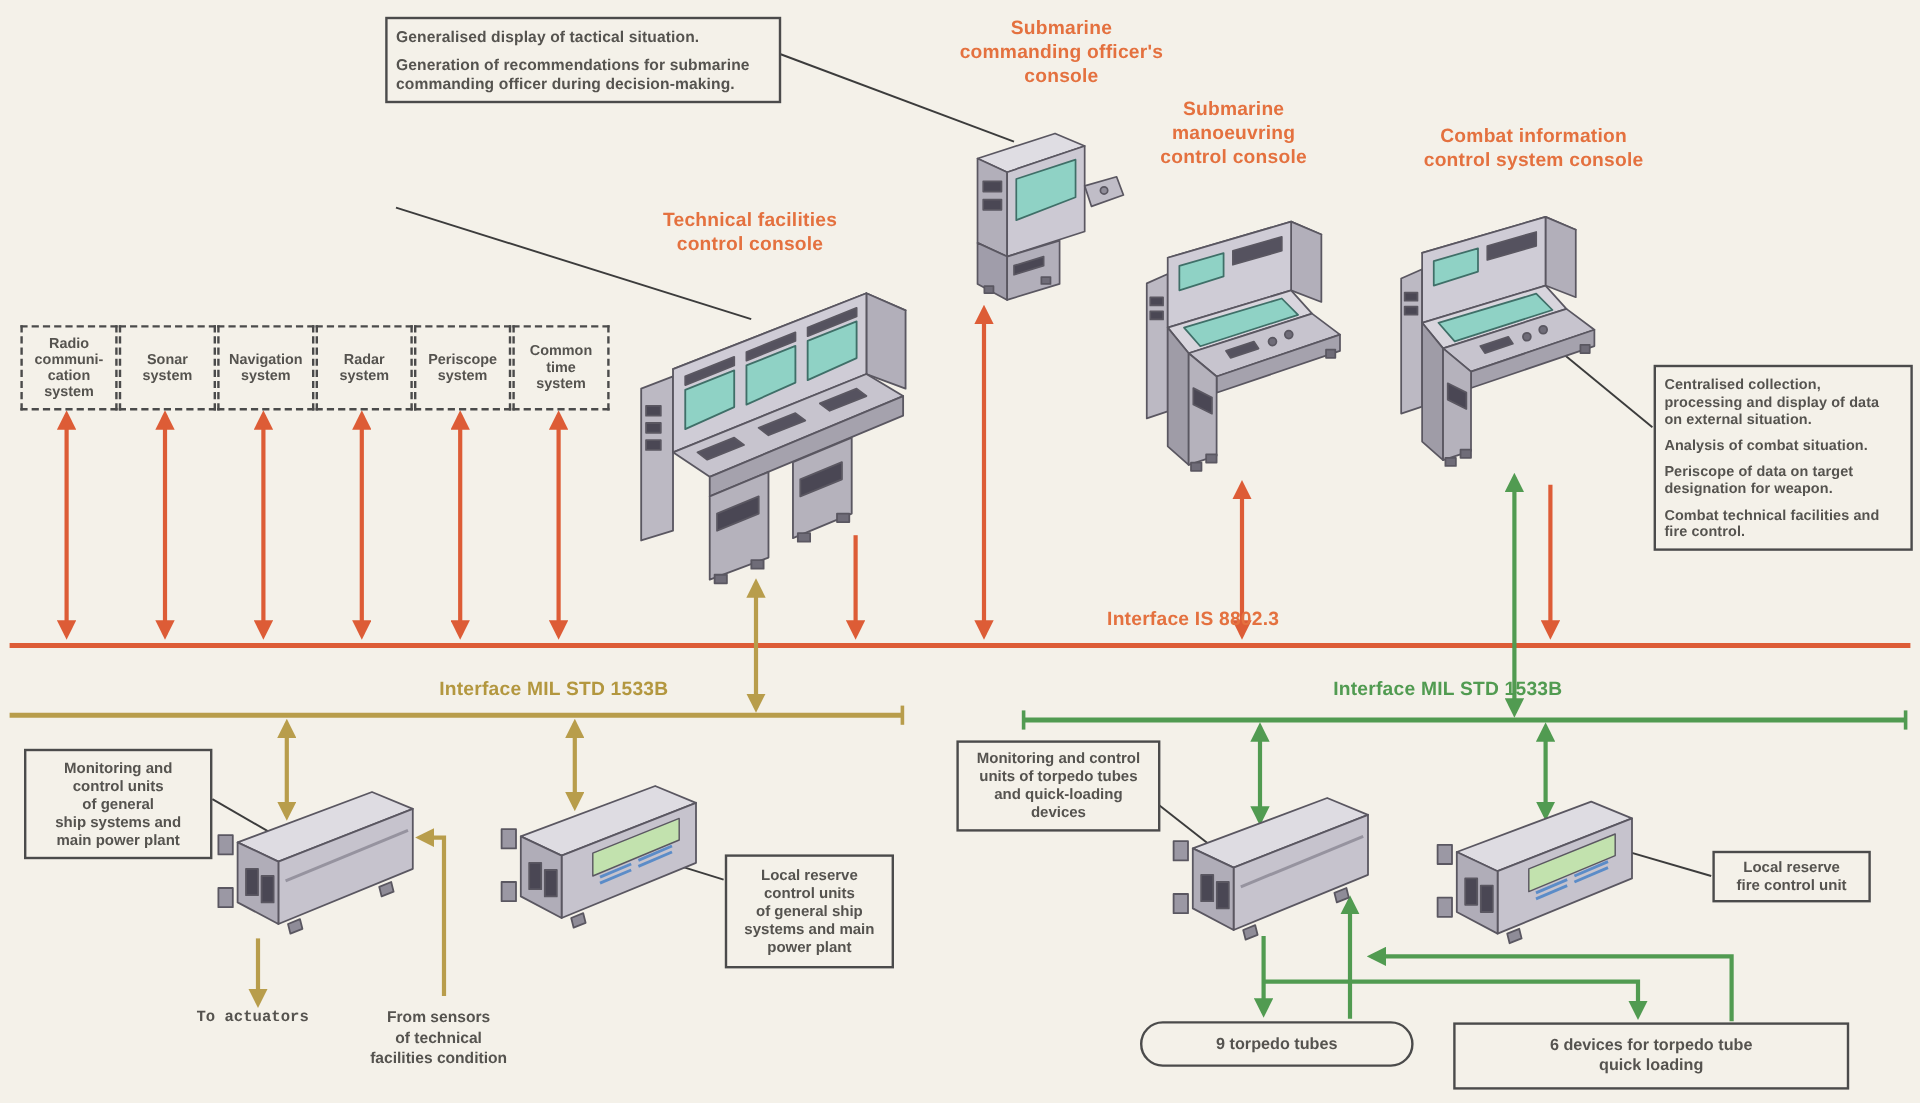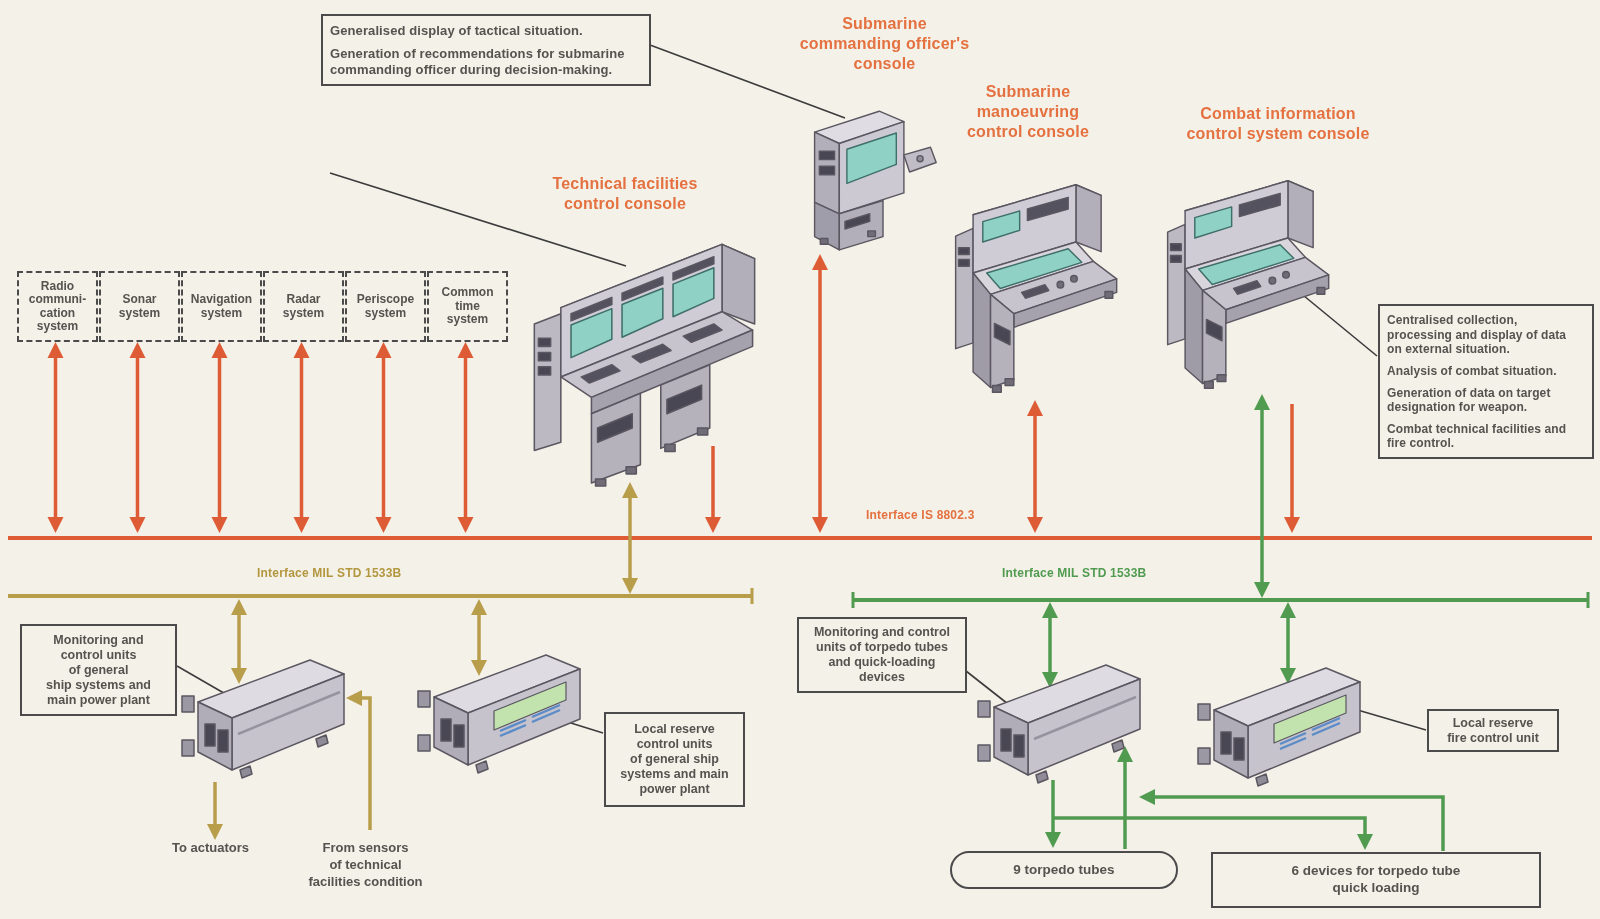--- a/index.html
+++ b/index.html
@@ -10,21 +10,21 @@
   .box{position:absolute;border:2px solid #4b4b4b;color:#55534f;font-weight:700;box-sizing:border-box;}
   .callout{padding:7px 10px 6px 7px;font-size:13px;line-height:1.22;letter-spacing:.1px;}
   .callout p{margin:0 0 7px 0;}
   .callout p:last-child{margin-bottom:0;}
   .sysbox{border:2px dashed #4b4b4b;display:flex;align-items:center;justify-content:center;
           text-align:center;font-size:12px;line-height:1.12;white-space:pre-line;font-weight:700;}
   .unitlabel{display:flex;align-items:center;justify-content:center;text-align:center;
              font-size:12.5px;line-height:1.2;white-space:pre-line;}
   .consolelabel{position:absolute;color:#e4713f;font-weight:700;text-align:center;
                 font-size:16px;line-height:1.25;white-space:pre-line;letter-spacing:.2px;}
-  .buslabel{position:absolute;font-weight:700;font-size:12px;text-align:left;letter-spacing:.2px;}
+  .buslabel{position:absolute;font-weight:700;font-size:16px;text-align:right;letter-spacing:.2px;}
   .flowlabel{position:absolute;color:#55534f;font-weight:700;font-size:13px;text-align:center;
              white-space:pre-line;line-height:1.3;}
   .enditem{position:absolute;border:2.5px solid #4b4b4b;color:#55534f;font-weight:700;
            display:flex;align-items:center;justify-content:center;text-align:center;
            font-size:13.5px;line-height:1.25;white-space:pre-line;box-sizing:border-box;}
 </style>
 </head>
 <body>
 
 <div id="canvas">
@@ -197,21 +197,21 @@
     <use href="#unit-display" transform="translate(1192,648)"></use>
   </svg>
 
   <div class="box callout abs" style="left:321px;top:14px;width:330px;">
     <p>Generalised display of tactical situation.</p>
     <p>Generation of recommendations for submarine commanding officer during decision-making.</p>
   </div>
   <div class="box callout abs" style="left:1378px;top:304px;width:216px;font-size:12px;">
     <p>Centralised collection, processing and display of data on external situation.</p>
     <p>Analysis of combat situation.</p>
-    <p>Generation of data on target designation for weapon.</p>
+    <p>Periscope of data on target designation for weapon.</p>
     <p>Combat technical facilities and fire control.</p>
   </div>
 
   <div class="consolelabel" style="left:515px;top:174px;width:220px;">Technical facilities
 control console</div>
   <div class="consolelabel" style="left:772px;top:14px;width:225px;">Submarine
 commanding officer's
 console</div>
   <div class="consolelabel" style="left:928px;top:82px;width:200px;">Submarine
 manoeuvring
@@ -249,21 +249,21 @@
 of general ship
 systems and main
 power plant</div>
   <div class="box unitlabel abs" style="left:797px;top:617px;width:170px;height:76px;">Monitoring and control
 units of torpedo tubes
 and quick-loading
 devices</div>
   <div class="box unitlabel abs" style="left:1427px;top:709px;width:132px;height:43px;">Local reserve
 fire control unit</div>
 
-  <div class="flowlabel" style="left:138px;top:840px;width:145px;">To actuators</div>
+  <div class="flowlabel" style="left:138px;top:840px;width:145px;font-family:Liberation Mono, monospace;">To actuators</div>
   <div class="flowlabel" style="left:288px;top:840px;width:155px;">From sensors
 of technical
 facilities condition</div>
 
   <div class="enditem" style="left:950px;top:851px;width:228px;height:38px;border-radius:20px;">9 torpedo tubes</div>
   <div class="enditem" style="left:1211px;top:852px;width:330px;height:56px;">6 devices for torpedo tube
 quick loading</div>
 
 </div>
 

